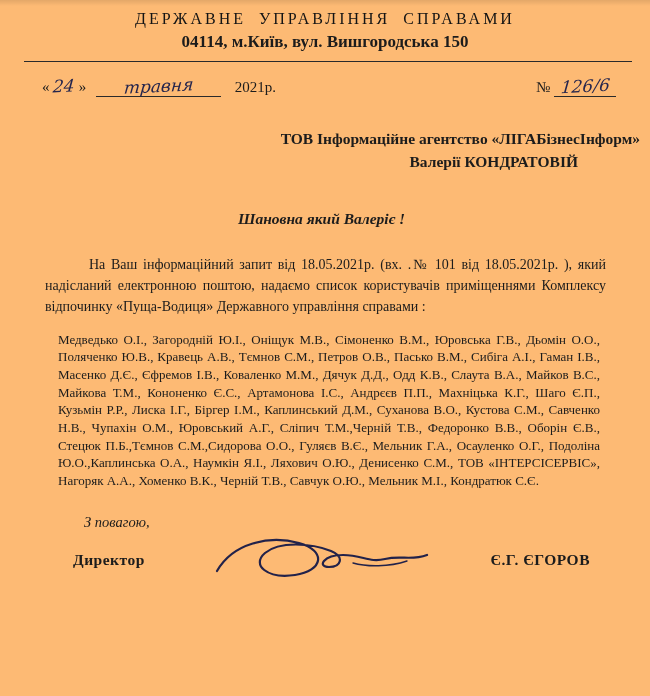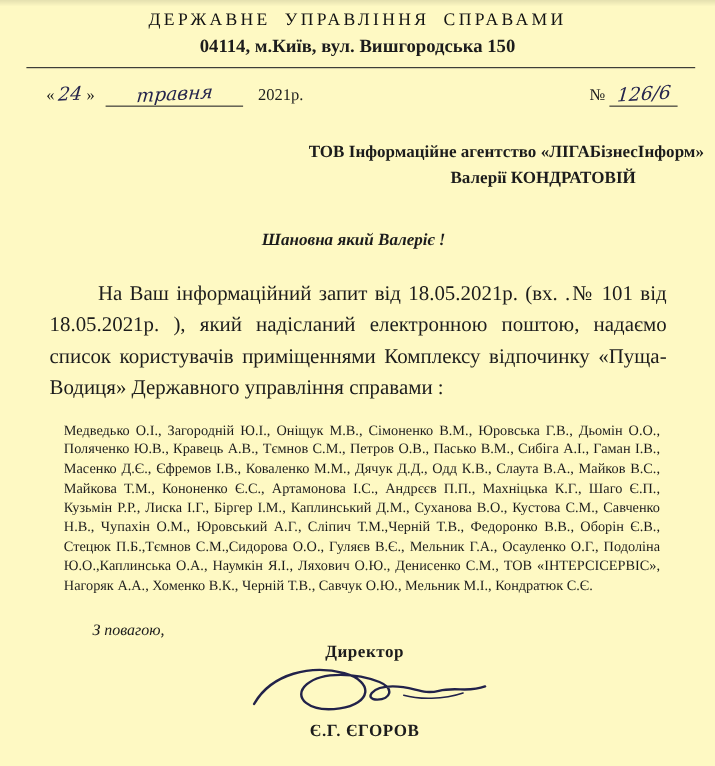--- a/index.html
+++ b/index.html
@@ -4,21 +4,21 @@
 <style>
   html, body {
     margin: 0;
     padding: 0;
     background: #ffffff;
   }
   .page {
     position: relative;
     width: 650px;
     height: 696px;
-    background: #fef9c3;
+    background: #fdba74;
     font-family: "Liberation Serif", serif;
     color: #1c1c1c;
     overflow: hidden;
     box-sizing: border-box;
   }
   
   .scan-edge {
     position: absolute;
     top: 0; left: 0; right: 0;
     height: 6px;
@@ -96,21 +96,21 @@
     margin-left: 238px;
     font-weight: bold;
     font-style: italic;
     font-size: 15.5px;
   }
 
   .body-par {
     margin: 26px 44px 0 45px;
     text-align: justify;
     text-indent: 44px;
-    font-size: 19px;
+    font-size: 14px;
     line-height: 1.5;
   }
 
   .names-par {
     margin: 14px 50px 0 58px;
     text-align: justify;
     font-size: 13px;
     line-height: 1.36;
   }
 
@@ -118,21 +118,20 @@
     margin: 24px 0 0 84px;
     font-style: italic;
     font-size: 14.5px;
   }
 
   .signature-row {
     display: flex;
     align-items: center;
     justify-content: space-between;
     margin: 2px 60px 0 73px;
-    flex-direction: column;
   }
   .sig-title, .sig-name {
     font-weight: bold;
     font-size: 15.5px;
     letter-spacing: 0.5px;
   }
   .signature-svg { display: block; margin: 0 6px; }
 </style>
 </head>
 <body>

